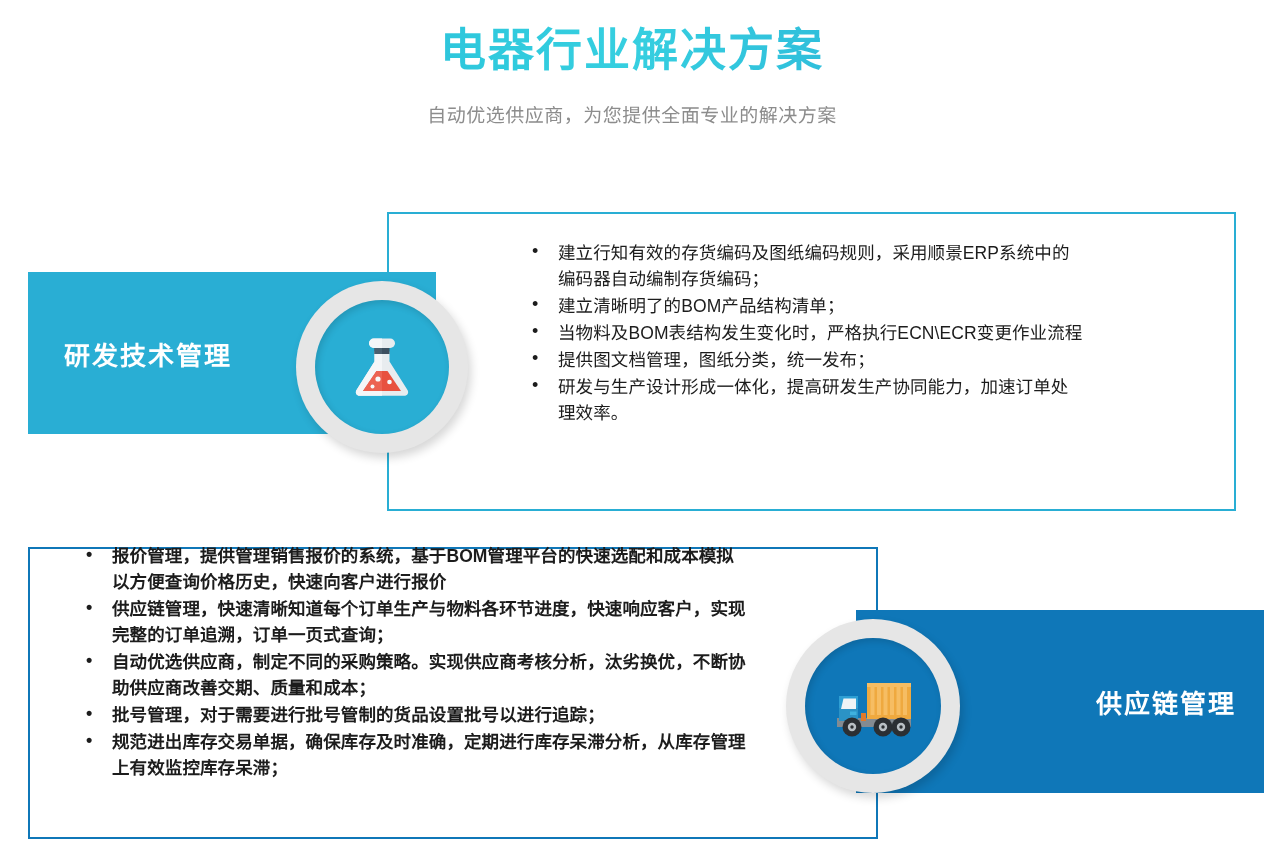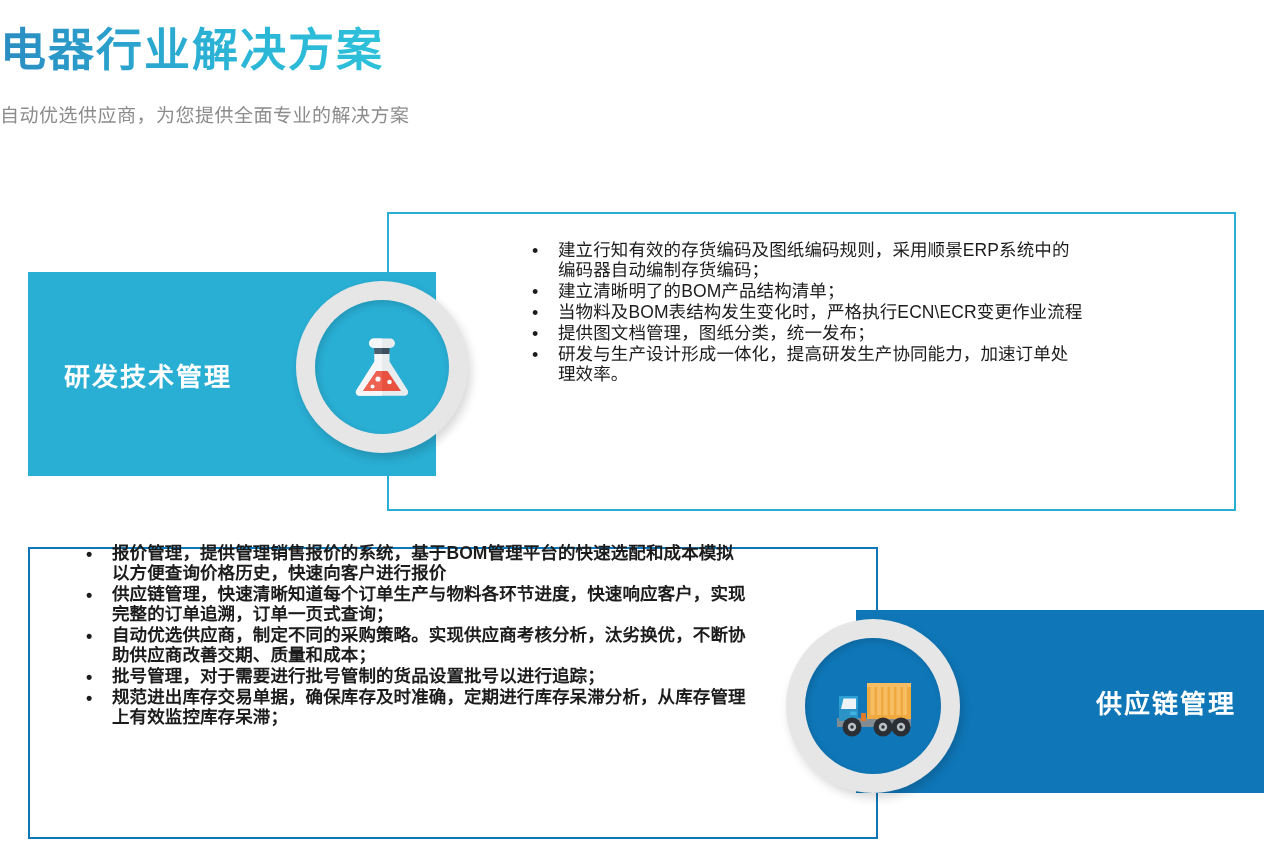--- a/index.html
+++ b/index.html
@@ -16,21 +16,21 @@
     font-family: "Liberation Sans", "DejaVu Sans", sans-serif;
     -webkit-font-smoothing: antialiased;
   }
 
   
   .page-header {
     position: absolute;
     left: 0;
     top: 0;
     width: 1264px;
-    text-align: left;
+    text-align: center;
   }
   .page-title {
     margin: 0;
     padding-top: 22px;
     font-size: 46px;
     font-weight: bold;
     letter-spacing: 2px;
     line-height: 1.25;
     background-image: linear-gradient(90deg,
         #2a8dc2 0%,
@@ -66,21 +66,21 @@
   }
   .bullets {
     list-style: none;
     margin: 0;
     padding: 0;
   }
   .bullets li {
     position: relative;
     color: #1c1c1c;
     font-size: 17.5px;
-    line-height: 20px;
+    line-height: 26px;
     padding-left: 34px;
     margin: 0 0 1px 0;
     letter-spacing: 0.1px;
   }
   .bullets li::before {
     content: "•";
     position: absolute;
     left: 8px;
     top: -1px;
     font-size: 18px;
@@ -126,21 +126,21 @@
     width: 849px; height: 299px;
     border-color: #29aed4;
   }
   #section-rd .bullets-wrap {
     position: absolute;
     left: 524px; top: 240px;
     width: 560px;
   }
   #section-rd .label-plate {
     left: 28px; top: 272px;
-    width: 372px; height: 204px;
+    width: 372px; height: 162px;
     background: #29aed4;
     padding-left: 36px;
   }
   #section-rd .medallion {
     left: 296px; top: 281px;
     width: 172px; height: 172px;
   }
   #section-rd .medallion .inner {
     width: 134px; height: 134px;
     background: #29aed4;

